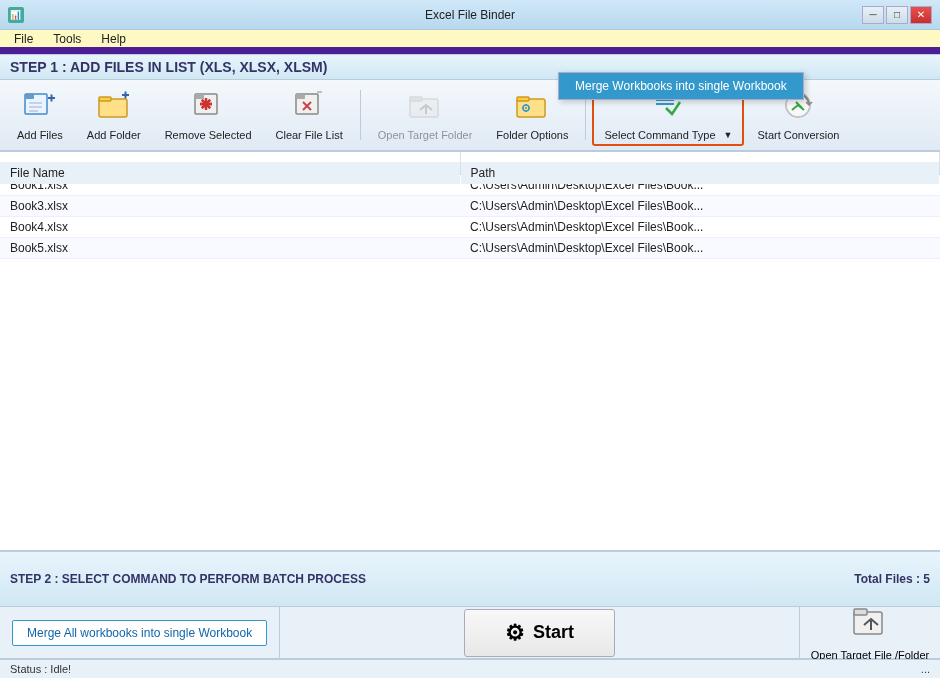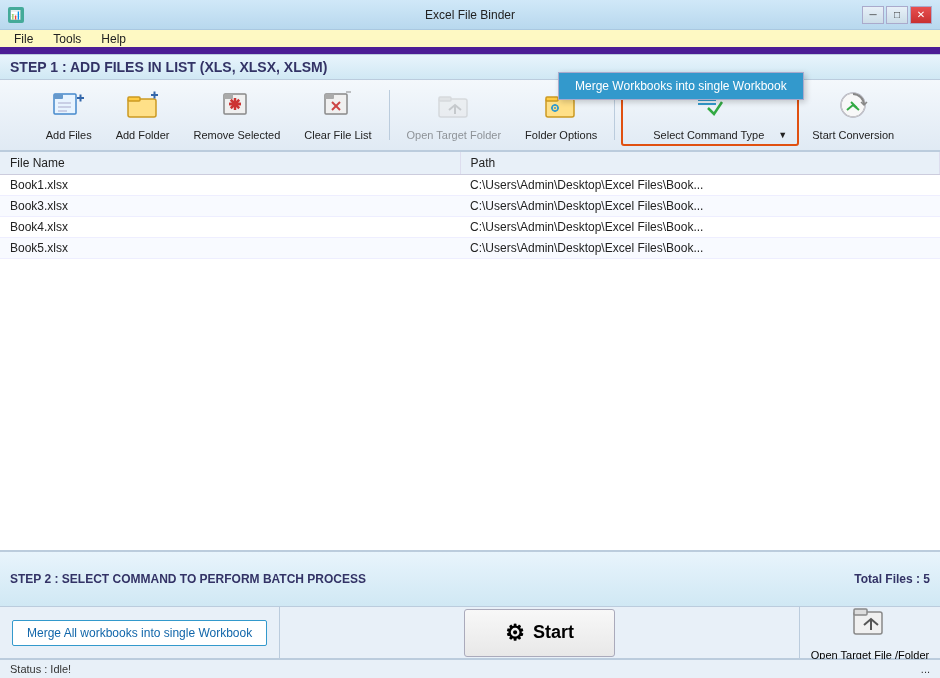--- a/index.html
+++ b/index.html
@@ -75,21 +75,20 @@
     
     .toolbar {
       background: linear-gradient(to bottom, #f4f8fc, #e0eaf4);
       display: flex;
       align-items: stretch;
       padding: 4px 6px;
       gap: 2px;
       border-bottom: 2px solid #bcd;
       height: 72px;
       position: relative;
-      justify-content: center;
     }
     .toolbar-btn {
       display: flex;
       flex-direction: column;
       align-items: center;
       justify-content: center;
       padding: 4px 10px;
       min-width: 60px;
       cursor: pointer;
       border: 1px solid transparent;
@@ -157,21 +156,21 @@
     .file-table th {
       background: #e8f0f8;
       border-bottom: 1px solid #ccd;
       border-right: 1px solid #dde;
       padding: 4px 10px;
       text-align: left;
       font-weight: normal;
       font-size: 12px;
       color: #222;
       position: sticky;
-      top: 0;
+      top: 10px;
     }
     .file-table td {
       padding: 3px 10px;
       border-bottom: 1px solid #eef;
       font-size: 12px;
       color: #222;
     }
     .file-table tr:nth-child(even) td { background: #f8faff; }
 
     
@@ -382,21 +381,21 @@
 
     <div class="toolbar-btn selected-border">
       <div class="btn-icon">
         <svg width="32" height="30" viewBox="0 0 32 30">
           <line x1="6" y1="6" x2="20" y2="6" stroke="#3399cc" stroke-width="2"></line>
           <line x1="4" y1="10" x2="22" y2="10" stroke="#3399cc" stroke-width="2"></line>
           <line x1="4" y1="14" x2="22" y2="14" stroke="#3399cc" stroke-width="2"></line>
           <polyline points="14,18 20,24 28,12" fill="none" stroke="#33aa44" stroke-width="2.5"></polyline>
         </svg>
       </div>
-      <div style="display:flex;align-items:center;gap:14px;margin-left:20px;">
+      <div style="display:flex;align-items:center;gap:8px;">
         <span class="btn-label">Select Command Type</span>
         <span style="font-size:9px;">▼</span>
       </div>
     </div>
 
     <div class="toolbar-btn">
       <div class="btn-icon icon-start">
         <svg width="32" height="30" viewBox="0 0 32 30">
           <circle cx="16" cy="15" r="12" fill="#f8f8f8" stroke="#aab" stroke-width="1.5"></circle>
           <circle cx="16" cy="15" r="12" fill="none" stroke="#ccc" stroke-width="1"></circle>

